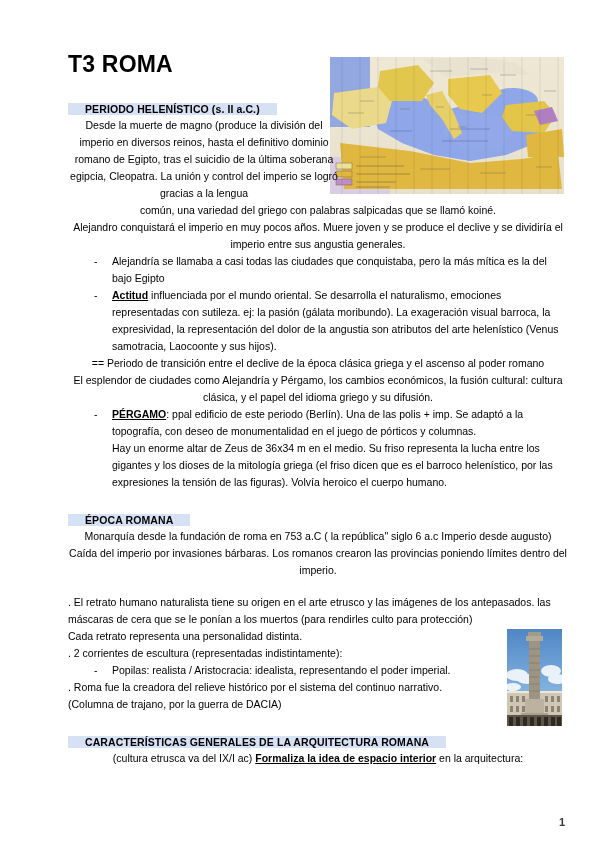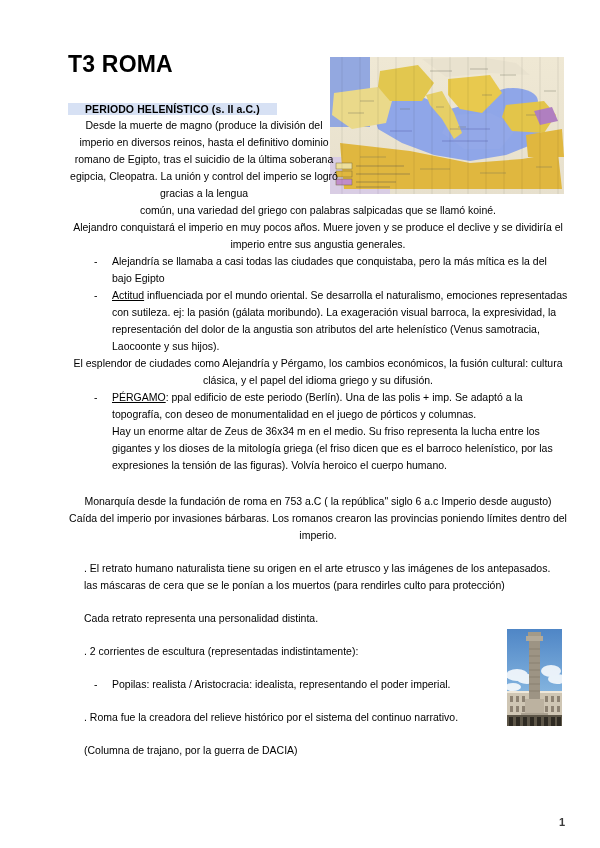--- a/index.html
+++ b/index.html
@@ -63,25 +63,25 @@
     padding-left: 44px;
     font-size: 10.5px;
     line-height: 1.62;
     margin: 0;
   }
   ul.bul li .dash {
     position: absolute;
     left: 26px;
     top: 0;
   }
-  .u { text-decoration: underline; }
+  .u { text-decoration: underline; font-weight: bold; }
   .dotlist p {
     font-size: 10.5px;
     line-height: 1.62;
-    margin: 16px;
+    margin: 0;
   }
   .mapimg {
     position: absolute;
     left: 330px;
     top: 57px;
     width: 234px;
     height: 137px;
     background: #efe7d2;
     overflow: hidden;
     border: 0;
@@ -245,49 +245,59 @@
         <li>
           <span class="dash">-</span>
           <span>Alejandría se llamaba a casi todas las ciudades que conquistaba, pero la más mítica es la del bajo Egipto</span>
         </li>
         <li>
           <span class="dash">-</span>
           <span class="u">Actitud</span><span> influenciada por el mundo oriental. Se desarrolla el naturalismo, emociones representadas con sutileza. ej: la pasión (gálata moribundo). La exageración visual barroca, la expresividad, la representación del dolor de la angustia son atributos del arte helenístico (Venus samotracia, Laocoonte y sus hijos).</span>
         </li>
       </ul>
 
+      <p class="para mt6">== Periodo de transición entre el declive de la época clásica griega y el ascenso al poder romano</p>
       <p class="para">El esplendor de ciudades como Alejandría y Pérgamo, los cambios económicos, la fusión cultural: cultura clásica, y el papel del idioma griego y su difusión.</p>
 
       <ul class="bul mt18">
         <li>
           <span class="dash">-</span>
           <span class="u">PÉRGAMO</span><span>: ppal edificio de este periodo (Berlín). Una de las polis + imp. Se adaptó a la topografía, con deseo de monumentalidad en el juego de pórticos y columnas.</span>
         </li>
         <li style="padding-left:44px">
           <span>Hay un enorme altar de Zeus de 36x34 m en el medio. Su friso representa la lucha entre los gigantes y los dioses de la mitología griega (el friso dicen que es el barroco helenístico, por las expresiones la tensión de las figuras). Volvía heroico el cuerpo humano.</span>
         </li>
       </ul>
     </div>
 
     <div class="mt18">
+      <div>
+        <span class="hl">ÉPOCA ROMANA</span>
+      </div>
       <p class="para mt6">Monarquía desde la fundación de roma en 753 a.C ( la república" siglo 6 a.c Imperio desde augusto)</p>
       <p class="para">Caída del imperio por invasiones bárbaras. Los romanos crearon las provincias poniendo límites dentro del imperio.</p>
 
       <div class="dotlist mt14">
         <p>.   El retrato humano naturalista tiene su origen en el arte etrusco y las imágenes de los antepasados. las máscaras de cera que se le ponían a los muertos (para rendirles culto para protección)</p>
         <p>Cada retrato representa una personalidad distinta.</p>
         <p>.   2 corrientes de escultura (representadas indistintamente):</p>
         <ul class="bul">
           <li>
             <span class="dash">-</span>
             <span>Popilas:  realista  /   Aristocracia: idealista, representando el poder imperial.</span>
           </li>
         </ul>
         <p>.   Roma fue la creadora del relieve histórico por el sistema del continuo narrativo.</p>
         <p>(Columna de trajano, por la guerra de DACIA)</p>
       </div>
     </div>
 
+    <div class="mt18">
+      <div>
+        <span class="hl">CARACTERÍSTICAS GENERALES DE LA ARQUITECTURA ROMANA</span>
+      </div>
+      <p class="para mt6"><span>(cultura etrusca va del IX/I ac) </span><span class="u">Formaliza la idea de espacio interior</span><span> en la arquitectura:</span></p>
+    </div>
 
   </div>
 
   <div class="pagenum">1</div>
 </div>
 
 </body></html>

